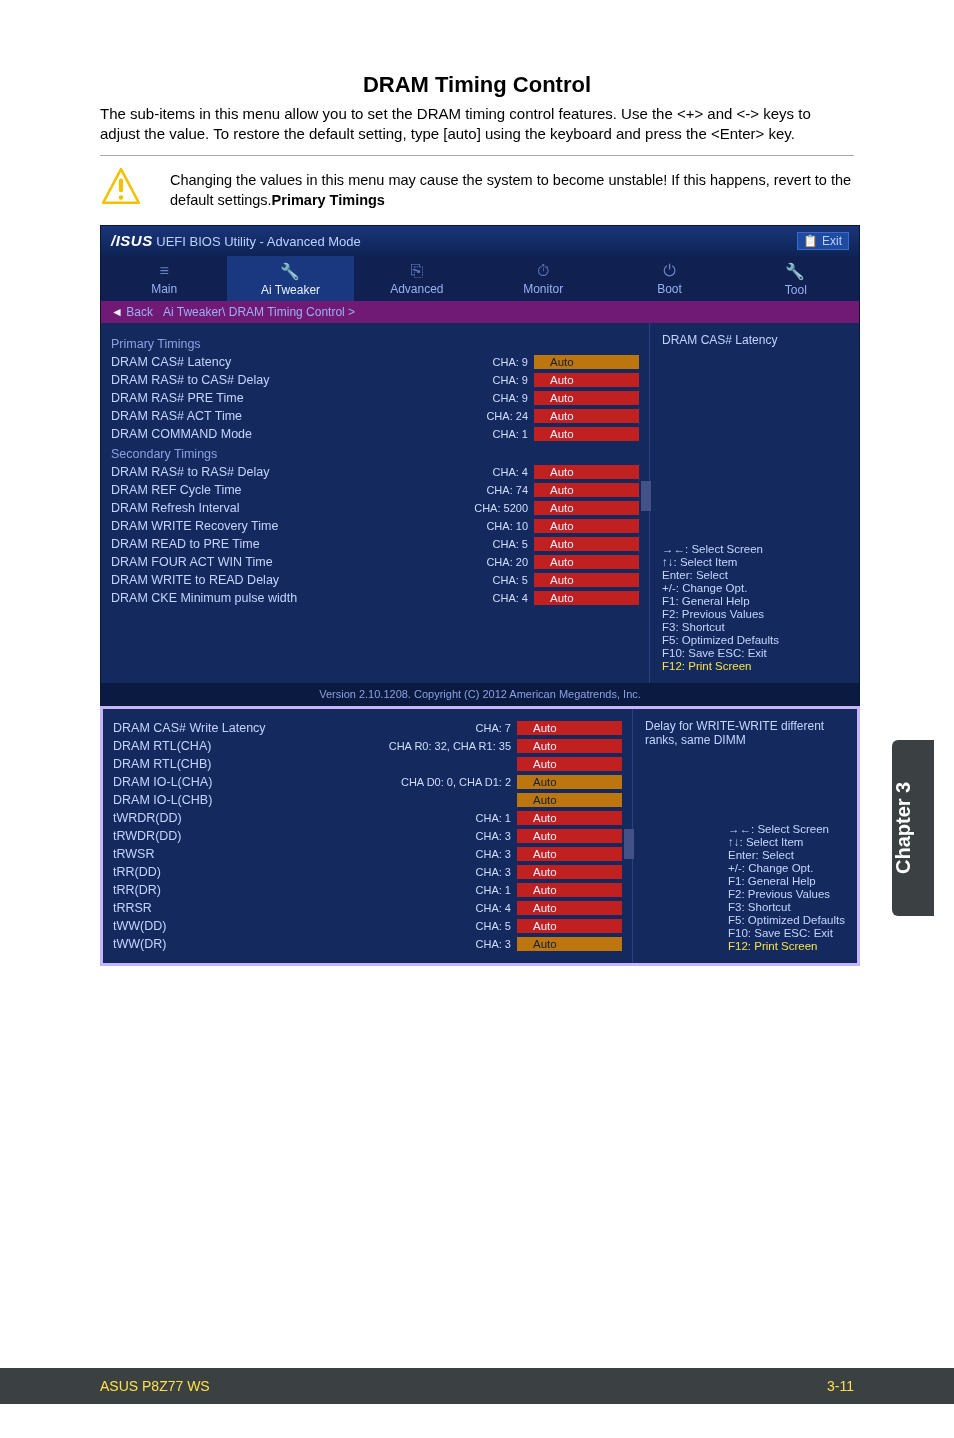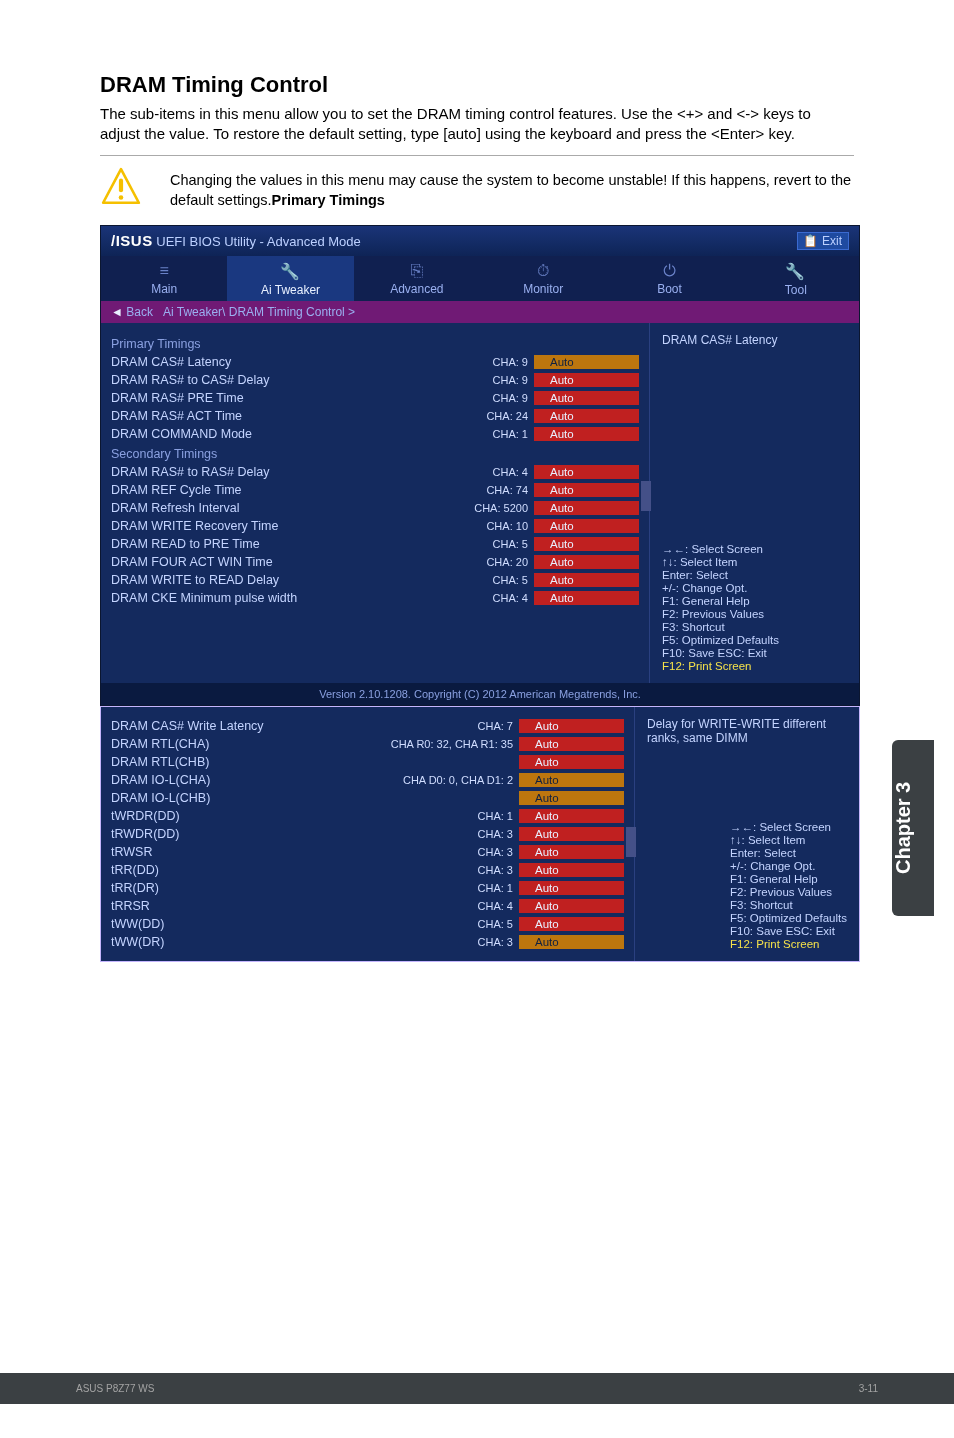--- a/index.html
+++ b/index.html
@@ -1,26 +1,26 @@
 <!DOCTYPE html>
 <html><head>
 <meta charset="utf-8">
 <style>
   * { margin: 0; padding: 0; box-sizing: border-box; }
   body { width: 954px; height: 1438px; background: #fff; font-family: Arial, Helvetica, sans-serif; font-size: 14px; color: #000; position: relative; }
   .page { padding: 72px 100px 0 100px; }
-  h2 { font-size: 22px; font-weight: bold; margin-bottom: 6px; }
+  h2 { font-size: 22px; font-weight: bold; margin-bottom: 6px; text-align: center; }
   .desc { font-size: 15px; line-height: 1.35; margin-bottom: 10px; max-width: 760px; }
   .hrline { border: none; border-top: 1px solid #aaa; margin: 8px 0 10px; }
   .alert { display: flex; align-items: flex-end; gap: 28px; margin-bottom: 14px; }
   .alert-icon svg { width: 42px; height: 42px; }
   .alert-text { font-size: 14.5px; line-height: 1.35; }
   .bios { background: #142a5e; color: #d8e0f8; width: 760px; border: 1px solid #0b1630; }
   .bios-title { background: linear-gradient(#1a3478,#0e2456); padding: 6px 10px; font-size: 15px; display:flex; justify-content:space-between; align-items:center; color:#bcd0ff;}
-  .bios-title .t1 { color:#fff; font-weight:bold; letter-spacing:0.5px;}
+  .bios-title .t1 { color:#fff; font-weight:bold; letter-spacing:0.5px;font-style:italic;}
   .bios-title .t2 { font-size:13px; color:#bcd0ff;}
   .exitbtn { background:#1e4aa0; font-size:12px; padding:1px 6px; border:1px solid #3a6ad0;}
   .tabs { display:flex; background:#102050; }
   .tab { flex:1; text-align:center; padding:6px 0 4px; font-size:12px; color:#9ab0f0; position:relative;}
   .tab.active { background:#1a3880; color:#e8f0ff;}
   .tab .ic { display:block; font-size:16px; margin-bottom:2px;}
   .bc { background:#701a75; padding:4px 10px; font-size:12px; color:#9ab0f0;}
   .bios-body { display:flex; min-height:360px;}
   .settings { flex:1.5; padding:8px 10px; font-size:13px;}
   .row { display:flex; align-items:center; margin:4px 0; }
@@ -28,25 +28,25 @@
   .row .ch { width:60px; font-size:11px; color:#d0ddff; text-align:right; padding-right:6px;}
   .row .valbox { width:105px; background:#c02020; color:#e8f0ff; font-size:11.5px; padding:1px 16px; display:inline-block;}
   .row .valbox.gold { background:#bd760e; color:#102040;}
   .sec { color:#8aa0e0; font-size:12.5px; margin:6px 0 3px; }
   .side { width:210px; border-left:1px solid #2a4080; padding:10px 12px; font-size:12px; color:#c4d4ff; display:flex; flex-direction:column;}
   .side-top { flex:1;}
   .side-help div { margin:1px 0; font-size:11.5px;}
   .side-help .y { color:#f5e24a;}
   .footer { text-align:center; font-size:11px; color:#8aa0e0; padding:5px; background:#0a1a40;}
   .scroll-txt { margin:16px 0 10px; font-size:15px;}
-  .bios2 { background:#142a5e; color:#d8e0f8; width:760px; border:1px solid #c4b5fd; display:flex; }
+  .bios2 { background:#142a5e; color:#d8e0f8; width:760px; border:3px solid #c4b5fd; display:flex; }
   .bios2 .settings { flex:1.5;}
   .bios2 .side { width:225px;align-items:flex-end;}
   .tab-side { position:absolute; right:20px; top:740px; width:42px; height:176px; background:#3b4043; color:#fff; writing-mode: vertical-rl; transform: rotate(180deg); text-align:center; font-size:20px; font-weight:bold; padding:12px 0; border-radius:0 6px 6px 0;}
-  .pgfoot { position:absolute; bottom:34px; left:0; right:0; background:#3b4043; color:#a3a3a3; padding:10px 76px; display:flex; justify-content:space-between; font-size:10px;}
+  .pgfoot { position:absolute; bottom:34px; left:0; right:0; background:#3b4043; color:#fde047; padding:10px 100px; display:flex; justify-content:space-between; font-size:14px;}
   .scrollhandle { position:absolute; background:#445088; width:10px;}
 </style>
 </head>
 <body>
 
 <div class="page">
   <h2>DRAM Timing Control</h2>
   <p class="desc">The sub-items in this menu allow you to set the DRAM timing control features. Use the &lt;+&gt; and &lt;-&gt; keys to adjust the value. To restore the default setting, type [auto] using the keyboard and press the &lt;Enter&gt; key.</p>
   <hr class="hrline">
   <div class="alert">

